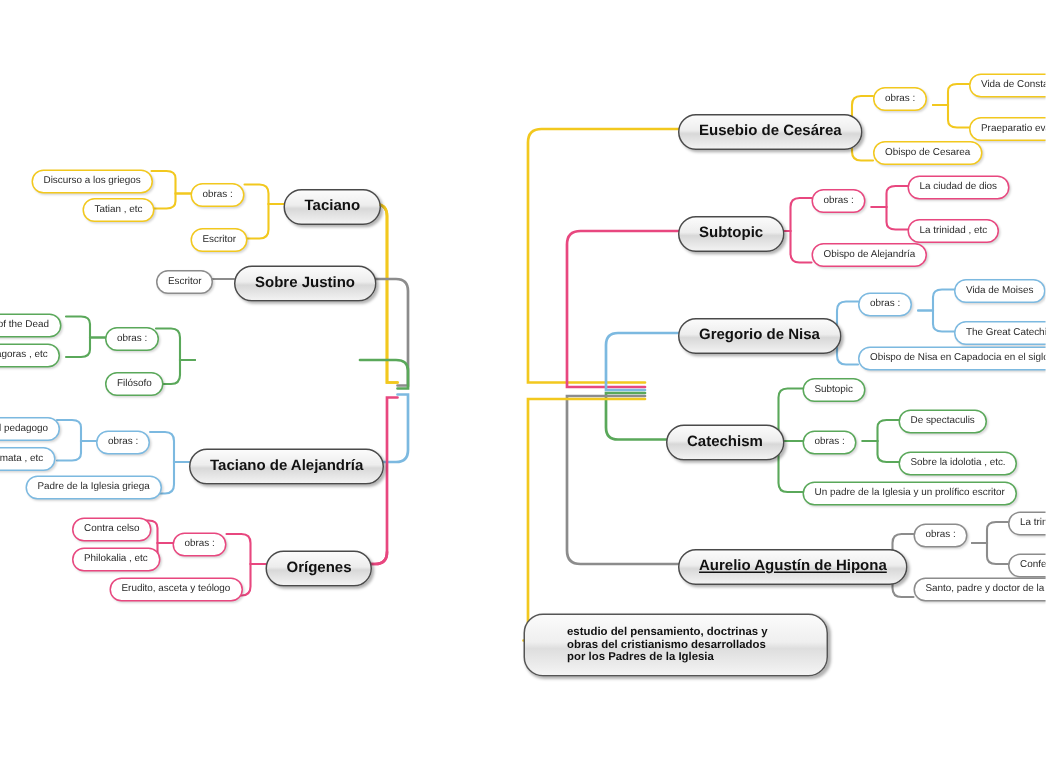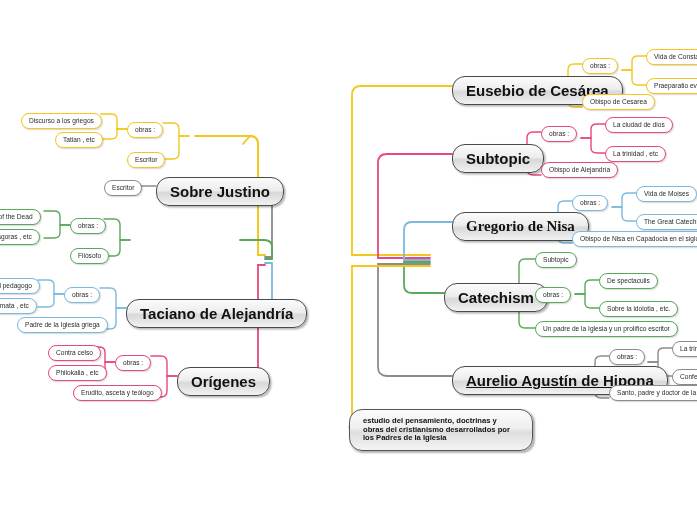--- a/index.html
+++ b/index.html
@@ -37,21 +37,21 @@
     font-weight: bold;
     color: #1a1a1a;
     box-shadow: 1px 1px 2px rgba(0,0,0,0.22);
   }
   
   .main {
     background: linear-gradient(to bottom, #fbfbfb 0%, #ededed 45%, #d8d8d8 55%, #f2f2f2 100%);
     border: 1.6px solid #4a4a4a;
     border-radius: 13px;
     padding: 5px 13px;
-    font-size: 15px;
+    font-size: 10px;
     font-weight: bold;
     color: #111111;
     box-shadow: 1.5px 1.5px 2px rgba(0,0,0,0.3);
   }
   
   .leaf {
     background: #ffffff;
     border: 1.3px solid #999;
     border-radius: 9px;
     padding: 3px 7px;
@@ -62,26 +62,26 @@
   .leaf.yellow { border-color: #f2c81e; }
   .leaf.pink   { border-color: #e8477f; }
   .leaf.blue   { border-color: #7cb9e0; }
   .leaf.green  { border-color: #5aa85a; }
   .leaf.gray   { border-color: #8c8c8c; }
   
   .definition {
     background: linear-gradient(to bottom, #fbfbfb 0%, #efefef 45%, #dedede 56%, #f4f4f4 100%);
     border: 1.4px solid #555;
     border-radius: 13px;
-    padding: 7px 13px;
+    padding: 7px 28px;
     font-size: 7.6px;
     font-weight: bold;
     color: #111;
     white-space: normal;
-    width: 184px;
+    width: 203px;
     box-shadow: 1.5px 1.5px 2px rgba(0,0,0,0.3);
   }
   .clip-right { overflow: hidden; }
 </style>
 </head>
 <body>
 
 <div id="canvas">
 
   <svg class="wires" viewBox="0 0 697 520">
@@ -171,39 +171,40 @@
   <div class="node leaf yellow" style="left:646px; top:49px;">Vida de Constantin</div>
   <div class="node leaf yellow" style="left:646px; top:78px;">Praeparatio evang</div>
   <div class="node leaf yellow" style="left:582px; top:94px;">Obispo de Cesarea</div>
 
   <div class="node main" style="left:452px; top:144px;">Subtopic</div>
   <div class="node leaf pink" style="left:541px; top:126px;">obras :</div>
   <div class="node leaf pink" style="left:605px; top:117px;">La ciudad de dios</div>
   <div class="node leaf pink" style="left:605px; top:146px;">La trinidad , etc</div>
   <div class="node leaf pink" style="left:541px; top:162px;">Obispo de Alejandría</div>
 
-  <div class="node main" style="left:452px; top:212px;font-family:Liberation Serif, serif;">Gregorio de Nisa</div>
+  <div class="node main" style="left:452px; top:212px;">Gregorio de Nisa</div>
   <div class="node leaf blue" style="left:572px; top:195px;">obras :</div>
   <div class="node leaf blue" style="left:636px; top:186px;">Vida de Moises</div>
   <div class="node leaf blue" style="left:636px; top:214px;">The Great Catechism ,</div>
   <div class="node leaf blue" style="left:572px; top:231px;">Obispo de Nisa en Capadocia en el siglo IV</div>
 
   <div class="node main" style="left:444px; top:283px;">Catechism</div>
   <div class="node leaf green" style="left:535px; top:252px;">Subtopic</div>
   <div class="node leaf green" style="left:535px; top:287px;">obras :</div>
   <div class="node leaf green" style="left:599px; top:273px;">De spectaculis</div>
   <div class="node leaf green" style="left:599px; top:301px;">Sobre la idolotia , etc.</div>
   <div class="node leaf green" style="left:535px; top:321px;">Un padre de la Iglesia y un prolífico escritor</div>
 
   <div class="node main" style="left:452px; top:366px;text-decoration:underline;">Aurelio Agustín de Hipona</div>
   <div class="node leaf gray" style="left:609px; top:349px;">obras :</div>
   <div class="node leaf gray" style="left:672px; top:341px;">La trinid</div>
   <div class="node leaf gray" style="left:672px; top:369px;">Confesio</div>
   <div class="node leaf gray" style="left:609px; top:385px;">Santo, padre y doctor de la Ig</div>
 
+  <div class="node main" style="left:189px; top:136px; transform:translateY(-10px);">Taciano</div>
   <div class="node leaf yellow" style="left:127px; top:122px;">obras :</div>
   <div class="node leaf yellow" style="left:21px; top:113px;">Discurso a los griegos</div>
   <div class="node leaf yellow" style="left:55px; top:132px;">Tatian , etc</div>
   <div class="node leaf yellow" style="left:127px; top:152px;">Escritor</div>
 
   <div class="node main" style="left:156px; top:177px;">Sobre Justino</div>
   <div class="node leaf gray" style="left:104px; top:180px;">Escritor</div>
 
   <div class="node leaf green" style="left:70px; top:218px;">obras :</div>
   <div class="node leaf green clip-right" style="left:-15px; top:209px;">n of the Dead</div>

